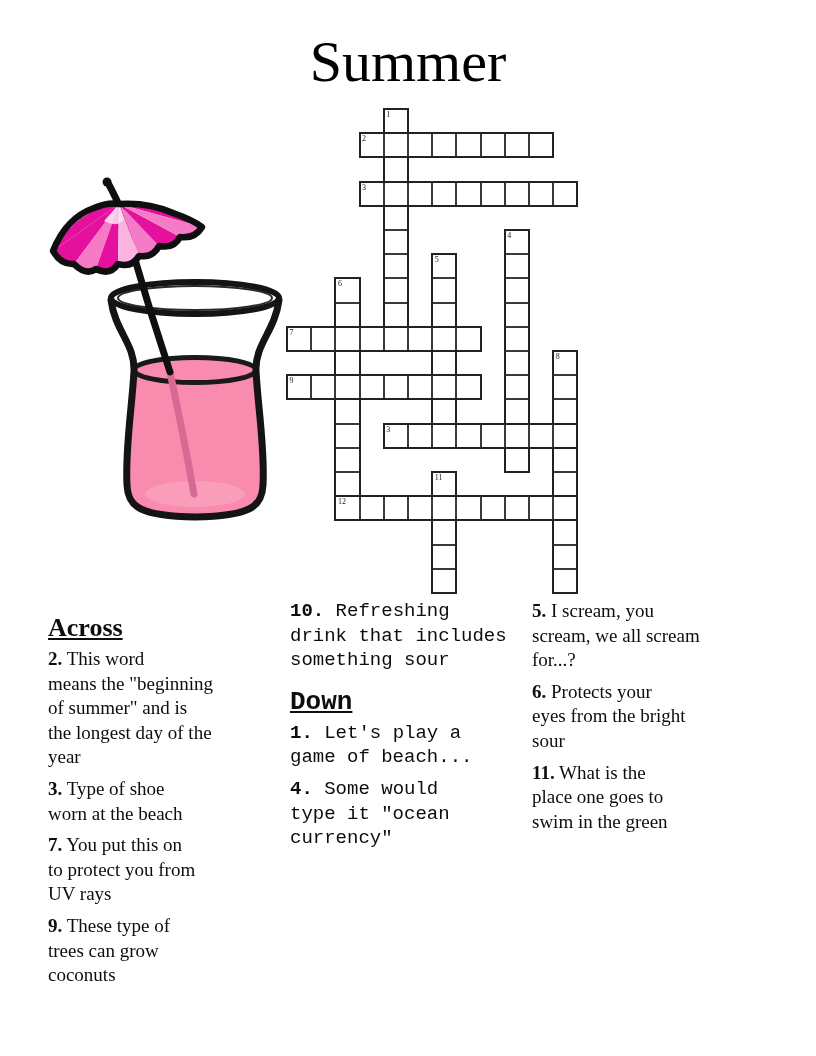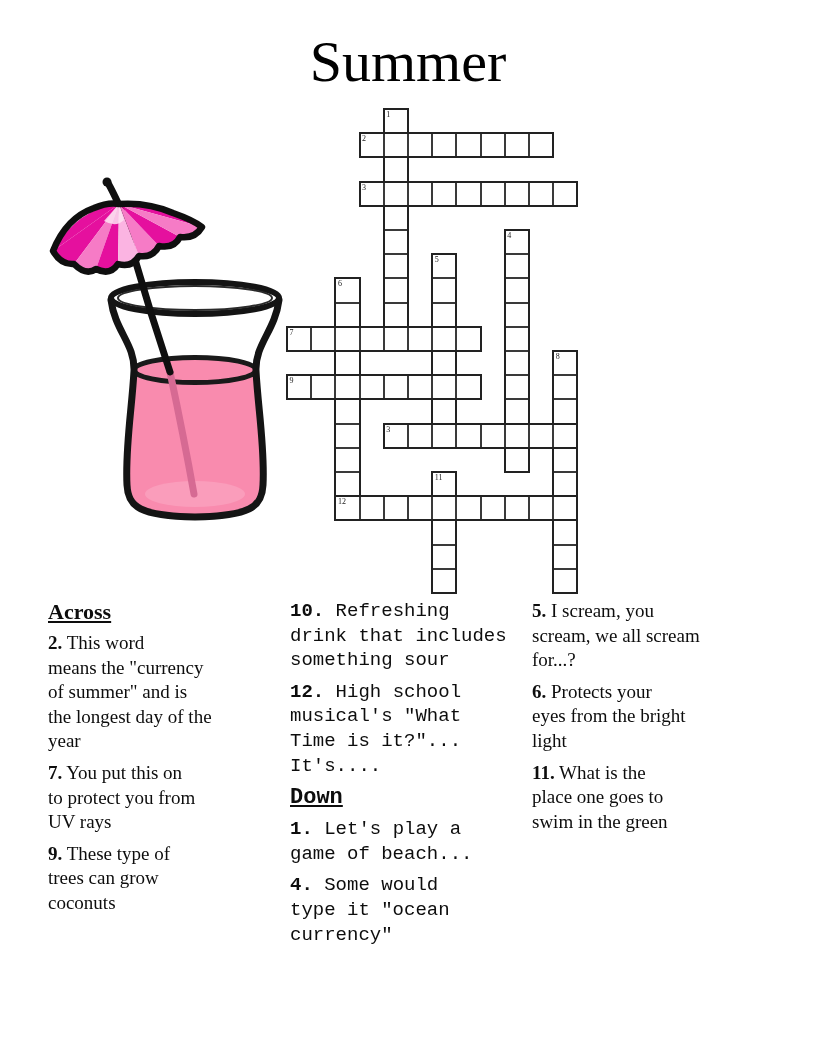--- a/index.html
+++ b/index.html
@@ -30,22 +30,22 @@
     font-family:"Liberation Serif","DejaVu Serif",serif;
   }
   .clue-col{
     position:absolute;top:599px;width:240px;
     font-size:19px;line-height:24.6px;color:#0d0d0d;
   }
   .clue-col-1{left:48px;}
   .clue-col-2{left:290px;font-family:Liberation Mono, monospace;}
   .clue-col-3{left:532px;}
   .clue-heading{
-    font-weight:bold;font-size:22px;line-height:26px;
-    text-decoration:underline;margin:0 0 6px 0;
+    font-weight:bold;font-size:26px;line-height:26px;
+    text-decoration:underline;margin:16px 0 6px 0;
   }
   .clue{margin:0 0 7px 0;}
   .clue .cnum{font-weight:bold;}
   .clue .ctext{white-space:pre-line;}
 </style>
 </head>
 <body>
 
 <div class="page-title">Summer</div>
 
@@ -213,48 +213,47 @@
     <div class="cell" style="left: 504.8px; top: 496.2px; width: 24.2px; height: 24.2px;"></div>
     <div class="cell" style="left: 529px; top: 496.2px; width: 24.2px; height: 24.2px;"></div>
     <div class="cell" style="left: 553.2px; top: 496.2px; width: 24.2px; height: 24.2px;"></div>
     <div class="word-outline" style="left: 334.4px; top: 495.2px; width: 244px; height: 26.2px;"></div>
     <span class="cellnum" style="left: 335.4px; top: 496.2px;">12</span>
   </div>
 
 <div class="clue-col clue-col-1">
     <div class="clue-heading">Across</div>
     <div class="clue"><span class="cnum">2.</span><span class="ctext"> This word
-means the "currency
+means the "beginning
 of summer" and is
 the longest day of the
 year</span></div>
+    <div class="clue"><span class="cnum">3.</span><span class="ctext"> Type of shoe
+worn at the beach</span></div>
     <div class="clue"><span class="cnum">7.</span><span class="ctext"> You put this on
 to protect you from
 UV rays</span></div>
     <div class="clue"><span class="cnum">9.</span><span class="ctext"> These type of
 trees can grow
 coconuts</span></div>
   </div>
 <div class="clue-col clue-col-2">
     <div class="clue"><span class="cnum">10.</span><span class="ctext"> Refreshing
 drink that includes
 something sour</span></div>
-    <div class="clue"><span class="cnum">12.</span><span class="ctext"> High school
-musical's "What
-Time is it?"... It's....</span></div>
     <div class="clue-heading">Down</div>
     <div class="clue"><span class="cnum">1.</span><span class="ctext"> Let's play a
 game of beach...</span></div>
     <div class="clue"><span class="cnum">4.</span><span class="ctext"> Some would
 type it "ocean
 currency"</span></div>
   </div>
 <div class="clue-col clue-col-3">
     <div class="clue"><span class="cnum">5.</span><span class="ctext"> I scream, you
 scream, we all scream
 for...?</span></div>
     <div class="clue"><span class="cnum">6.</span><span class="ctext"> Protects your
 eyes from the bright
-light</span></div>
+sour</span></div>
     <div class="clue"><span class="cnum">11.</span><span class="ctext"> What is the
 place one goes to
 swim in the green</span></div>
   </div>
 
 </body></html>

